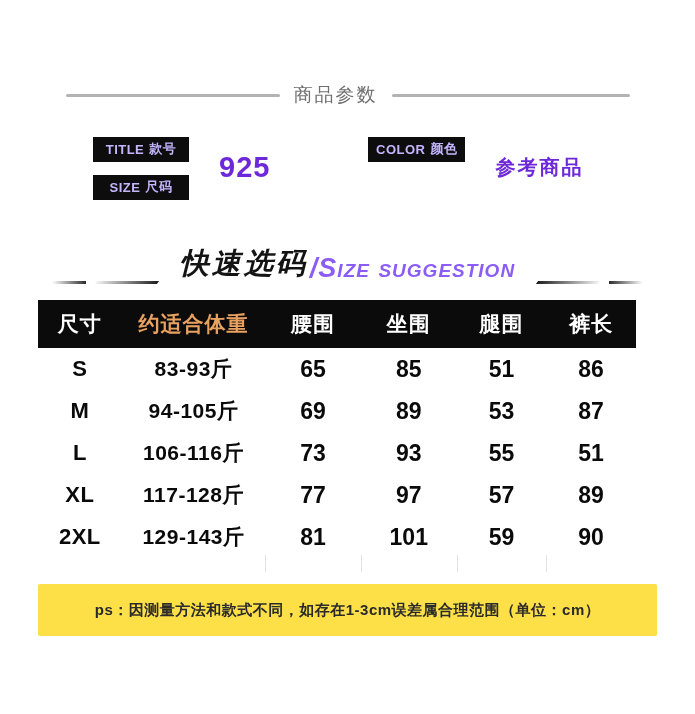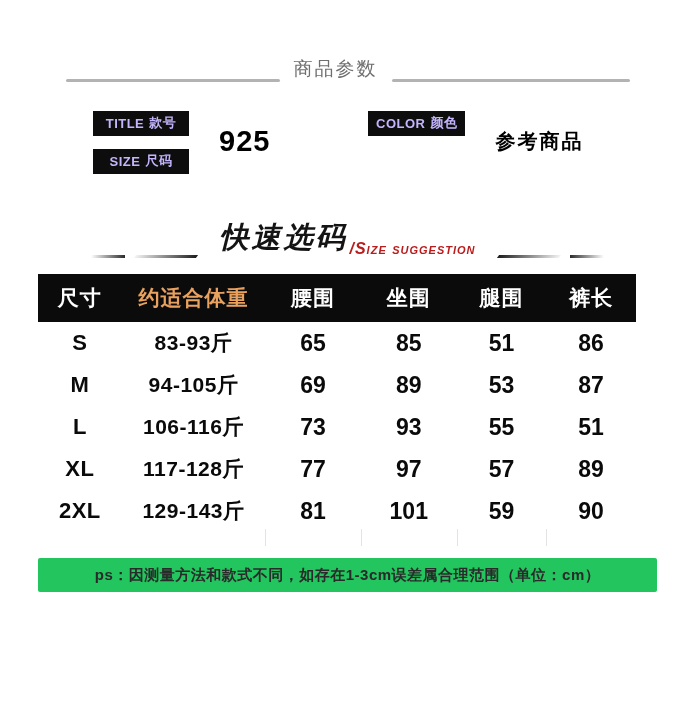--- a/index.html
+++ b/index.html
@@ -7,22 +7,22 @@
     position:relative;
     width:695px;height:714px;
     background:#ffffff;
     font-family:"Liberation Sans","DejaVu Sans",sans-serif;
     color:#111;
     overflow:hidden;
   }
 
   
   .sec1{
-    display:flex;align-items:flex-end;justify-content:center;
-    padding-top:56px;
+    display:flex;align-items:center;justify-content:center;
+    padding-top:82px;
   }
   .sec1 .hline{height:3px;background:#b3b3b3;border-radius:2px;}
   .sec1 .hline.left{width:214px;margin-right:14px;}
   .sec1 .hline.right{width:238px;margin-left:14px;}
   .sec1 .title{
     font-size:19px;color:#6f6f6f;letter-spacing:2px;font-weight:400;
   }
 
   
   .params{
@@ -34,42 +34,42 @@
   }
   .param{display:flex;align-items:center;}
   .badge{
     background:#0d0d0d;color:#c4b5fd;
     min-width:96px;height:25px;
     display:inline-flex;align-items:center;justify-content:center;
     font-size:13px;font-weight:700;letter-spacing:.5px;
     padding:0 8px;box-sizing:border-box;
   }
   .badge .cn{margin-left:5px;font-weight:700;}
-  .pv{margin-left:30px;font-weight:700;color:#000000;margin-top:36px;}
+  .pv{margin-left:30px;font-weight:700;color:#6d28d9;margin-top:36px;}
   .pv.num{font-size:29px;letter-spacing:1px;}
   .pv.cn-big{font-size:21px;letter-spacing:2px;}
   .pv.cn-mid{font-size:20px;letter-spacing:2px;font-weight:700;}
   .pv.size{font-size:27px;letter-spacing:0.5px;}
 
   
   .sec2{
     display:flex;align-items:flex-end;justify-content:center;
     margin-top:38px;
   }
   .dash{height:3px;width:60px;}
   .dash.l1{width:34px;background:linear-gradient(to right,rgba(40,40,40,0),#2b2b2b);margin-right:10px;}
   .dash.l2{width:62px;background:linear-gradient(to right,rgba(40,40,40,.05),#1c1c1c);margin-right:22px;transform:skewX(-35deg);}
   .dash.r1{width:62px;background:linear-gradient(to left,rgba(40,40,40,.05),#1c1c1c);margin-left:22px;transform:skewX(-35deg);}
   .dash.r2{width:34px;background:linear-gradient(to left,rgba(40,40,40,0),#2b2b2b);margin-left:10px;}
   .sec2 .cn{
     font-size:29px;font-weight:900;font-style:italic;color:#141414;
     letter-spacing:3px;
   }
   .sec2 .en{
-    font-size:16px;font-weight:900;font-style:italic;color:#b91c1c;
+    font-size:27px;font-weight:900;font-style:italic;color:#8b5cf6;
     font-variant:small-caps;letter-spacing:1px;margin-left:2px;
   }
 
   
   .table-wrap{position:relative;margin:16px 0 0 38px;width:598px;}
   table.size{border-collapse:collapse;width:598px;table-layout:fixed;}
   col.c-size{width:14%;} col.c-weight{width:24%;}
   col.c-waist{width:16%;} col.c-hip{width:16%;}
   col.c-thigh{width:15%;} col.c-len{width:15%;}
   table.size th{
@@ -83,21 +83,21 @@
     font-weight:700;color:#0a0a0a;background:#fff;
   }
   td.size-cell{font-size:22px;letter-spacing:0.5px;}
   td.weight-cell{font-size:21px;color:#cf1f1f;letter-spacing:0.5px;}
   td.num-cell{font-size:23px;}
   .tick{position:absolute;width:1px;height:17px;background:#e3e3e3;bottom:-14px;}
   .tick.t1{left:38%;} .tick.t2{left:54%;} .tick.t3{left:70%;} .tick.t4{left:85%;}
 
   
   .ps-bar{
-    margin:26px 38px 0 38px;height:34px;background:#22c55e;border-radius:2px;
+    margin:26px 38px 0 38px;height:52px;background:#fde047;border-radius:2px;
     display:flex;align-items:center;justify-content:center;
     font-size:15px;font-weight:700;color:#2a2a2a;letter-spacing:0.5px;
   }
   .warm{
     margin:21px 48px 0 55px;
     display:flex;align-items:flex-start;
     font-size:15px;font-weight:700;color:#2a2a2a;line-height:1.6;
   }
   .warm .label{flex:none;}
   .warm .text{margin:0;letter-spacing:0.3px;}

